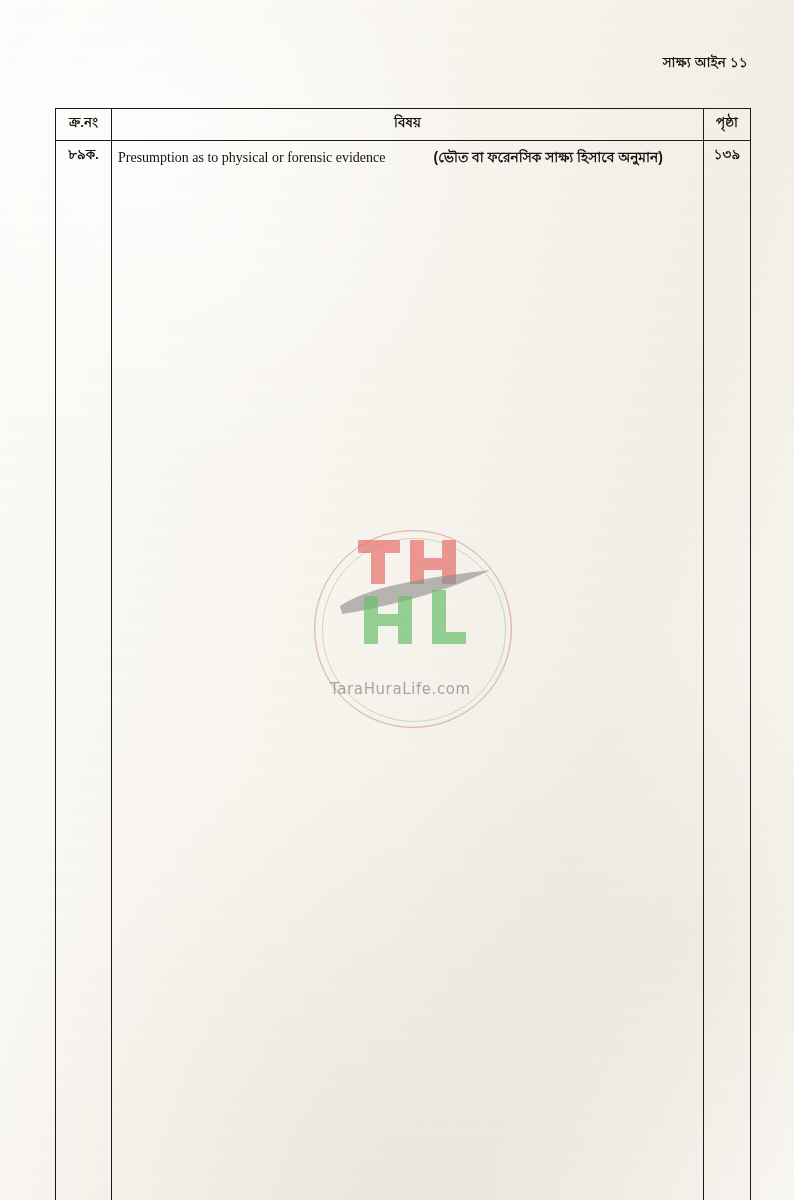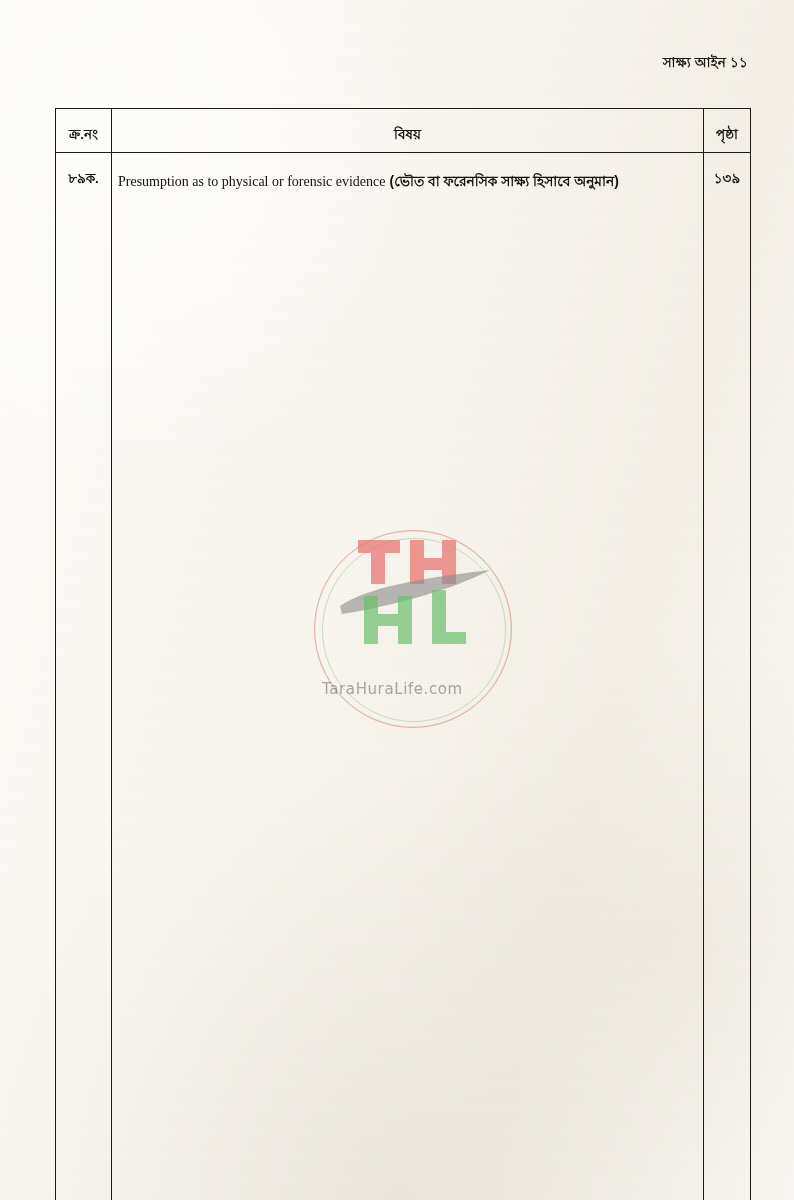--- a/index.html
+++ b/index.html
@@ -65,21 +65,21 @@
     left: 55px;
     top: 108px;
     width: 695px;
     border-collapse: collapse;
     table-layout: fixed;
   }
   table.toc, table.toc td, table.toc th {
     border: 1.15px solid #1d1a16;
   }
   table.toc td, table.toc th {
-    padding: 15px 6px 5px 6px;
+    padding: 3px 6px 5px 6px;
     vertical-align: top;
   }
 
   col.c-sl    { width: 56px; }
   col.c-topic { width: 592px; }
   col.c-page  { width: 47px; }
 
   th.h-sl, th.h-topic, th.h-page {
     text-align: center;
     font-family: "Liberation Sans", "DejaVu Sans", sans-serif;
@@ -115,20 +115,21 @@
     padding-right: 9px;
     padding-top: 5px;
     padding-bottom: 6px;
     color: #14110d;
   }
   td.topic .bn {
     font-family: "Liberation Sans", "DejaVu Sans", sans-serif;
     font-weight: bold;
     font-size: 13.8px;
     letter-spacing: -0.05px;
+    margin-left: 44px;
   }
   td.topic .en {
     font-family: "Liberation Serif", "DejaVu Serif", serif;
     font-size: 14px;
   }
 
   
   .watermark {
     position: absolute;
     left: 312px;
@@ -159,21 +160,21 @@
   }
   .wm-logo {
     position: absolute;
     left: 20px;
     top: 22px;
     width: 170px;
     height: 120px;
   }
   .wm-text {
     position: absolute;
-    left: 10px;
+    left: 18px;
     top: 168px;
     font-family: "DejaVu Sans", "Liberation Sans", sans-serif;
     font-size: 15px;
     letter-spacing: .6px;
     color: rgba(92, 92, 92, 0.52);
     white-space: nowrap;
   }
 </style>
 </head>
 <body>

